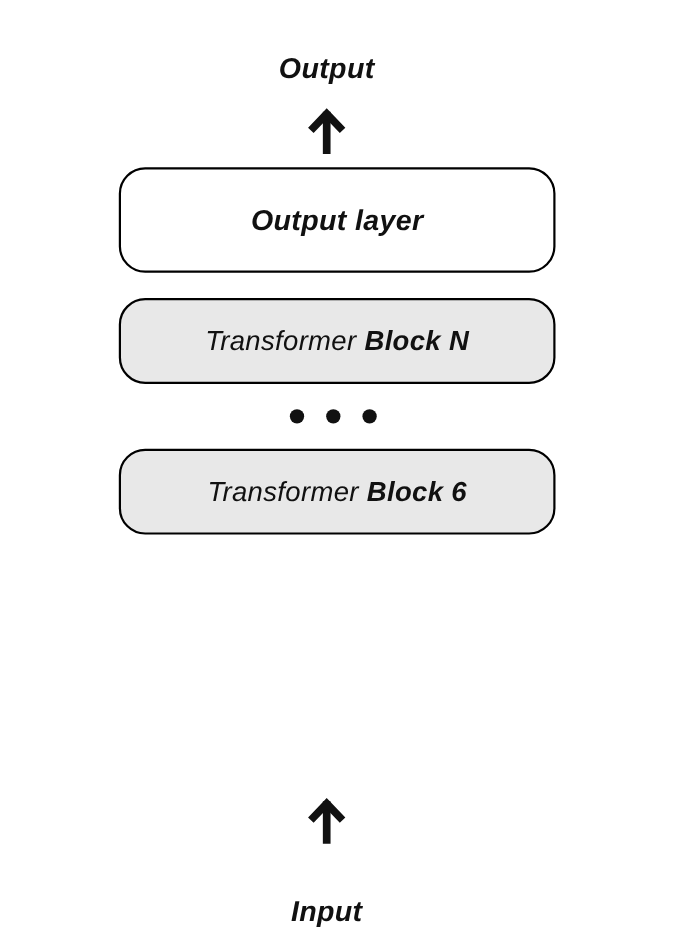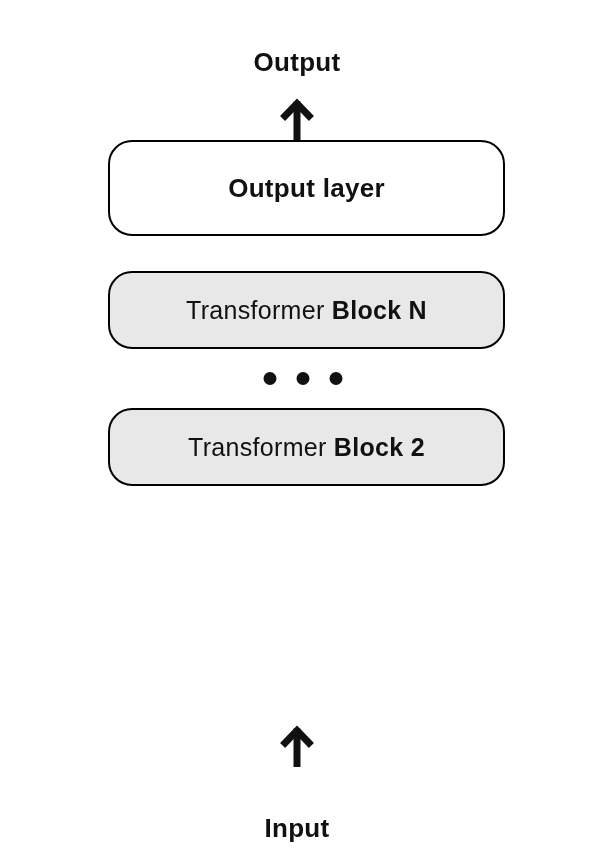--- a/index.html
+++ b/index.html
@@ -14,20 +14,21 @@
     background: var(--page-bg);
     font-family: "Liberation Sans", "DejaVu Sans", sans-serif;
     color: var(--text-color);
   }
   .canvas {
     position: relative;
     width: 544px;
     height: 856px;
     background: var(--page-bg);
     overflow: hidden;
+    font-style: italic;
   }
   .io-label {
     position: absolute;
     left: 297px;
     transform: translateX(-50%);
     font-size: 26px;
     font-weight: 700;
     letter-spacing: 0.3px;
     white-space: nowrap;
   }
@@ -62,21 +63,21 @@
     height: 78px;
   }
   .box-label {
     font-size: 25px;
     letter-spacing: 0.3px;
     white-space: nowrap;
   }
   .box-label .prefix { font-weight: 400; }
   .box-label .bold, .box-label.bold { font-weight: 700; }
   .white-box .box-label { font-size: 26px; }
-  #box-output-layer { top: 140px; }
+  #box-output-layer { top: 152px; }
   #box-block-n { top: 271px; }
   #box-block-2 { top: 408px; }
   #box-block-1 { top: 508px; }
   #box-input-layer { top: 608px; }
   .dots {
     position: absolute;
     left: 303px;
     top: 372px;
     transform: translateX(-50%);
     display: flex;
@@ -111,21 +112,21 @@
     <span class="box-label"><span class="prefix">Transformer</span> <span class="bold">Block N</span></span>
   </div>
 
   <div class="dots">
     <span class="dot"></span>
     <span class="dot"></span>
     <span class="dot"></span>
   </div>
 
   <div class="box gray-box" id="box-block-2">
-    <span class="box-label"><span class="prefix">Transformer</span> <span class="bold">Block 2</span></span>
+    <span class="box-label"><span class="prefix">Transformer</span> <span class="bold">Block 6</span></span>
   </div>
 
 
 
   <div class="arrow bottom-arrow">
     <svg width="40" height="44" viewBox="0 0 40 44" aria-hidden="true">
       <path d="M20 41 L20 9" stroke="#111111" stroke-width="7" stroke-linecap="square" fill="none"></path>
       <path d="M8 20 L20 7.5 L32 20" stroke="#111111" stroke-width="7" stroke-linecap="square" stroke-linejoin="miter" fill="none"></path>
     </svg>
   </div>

